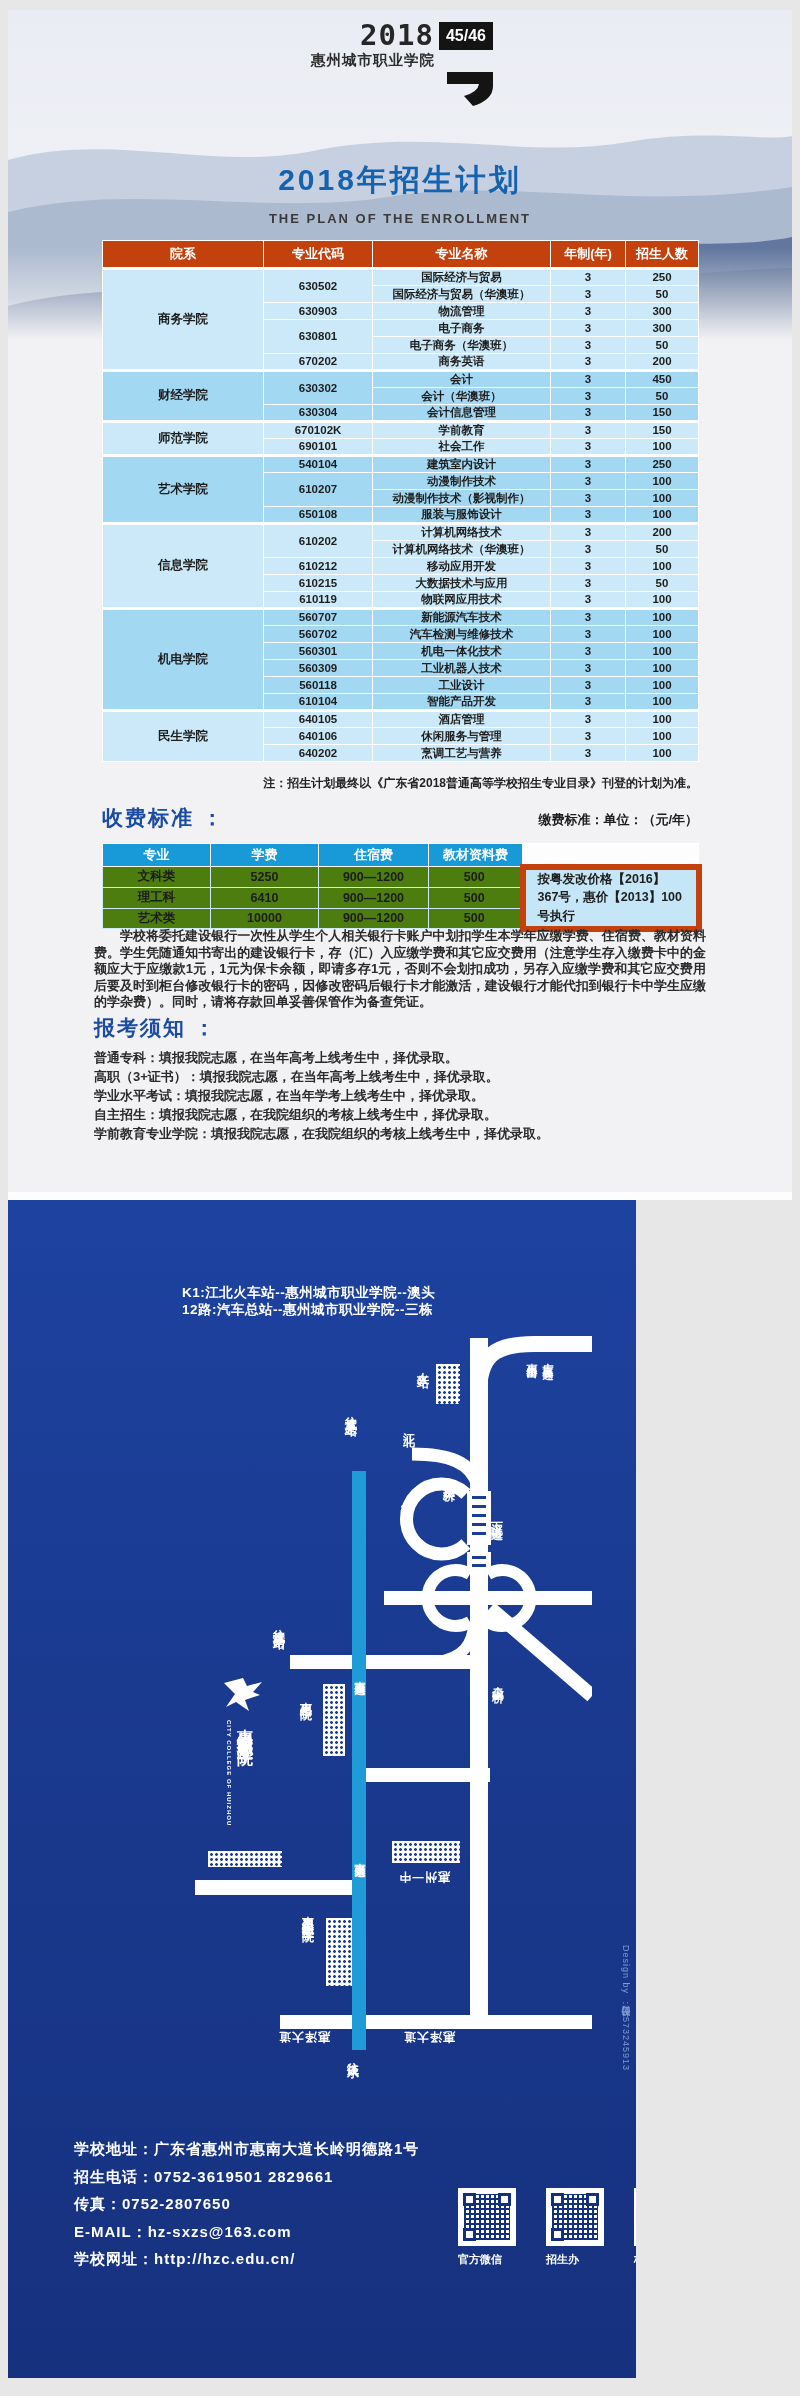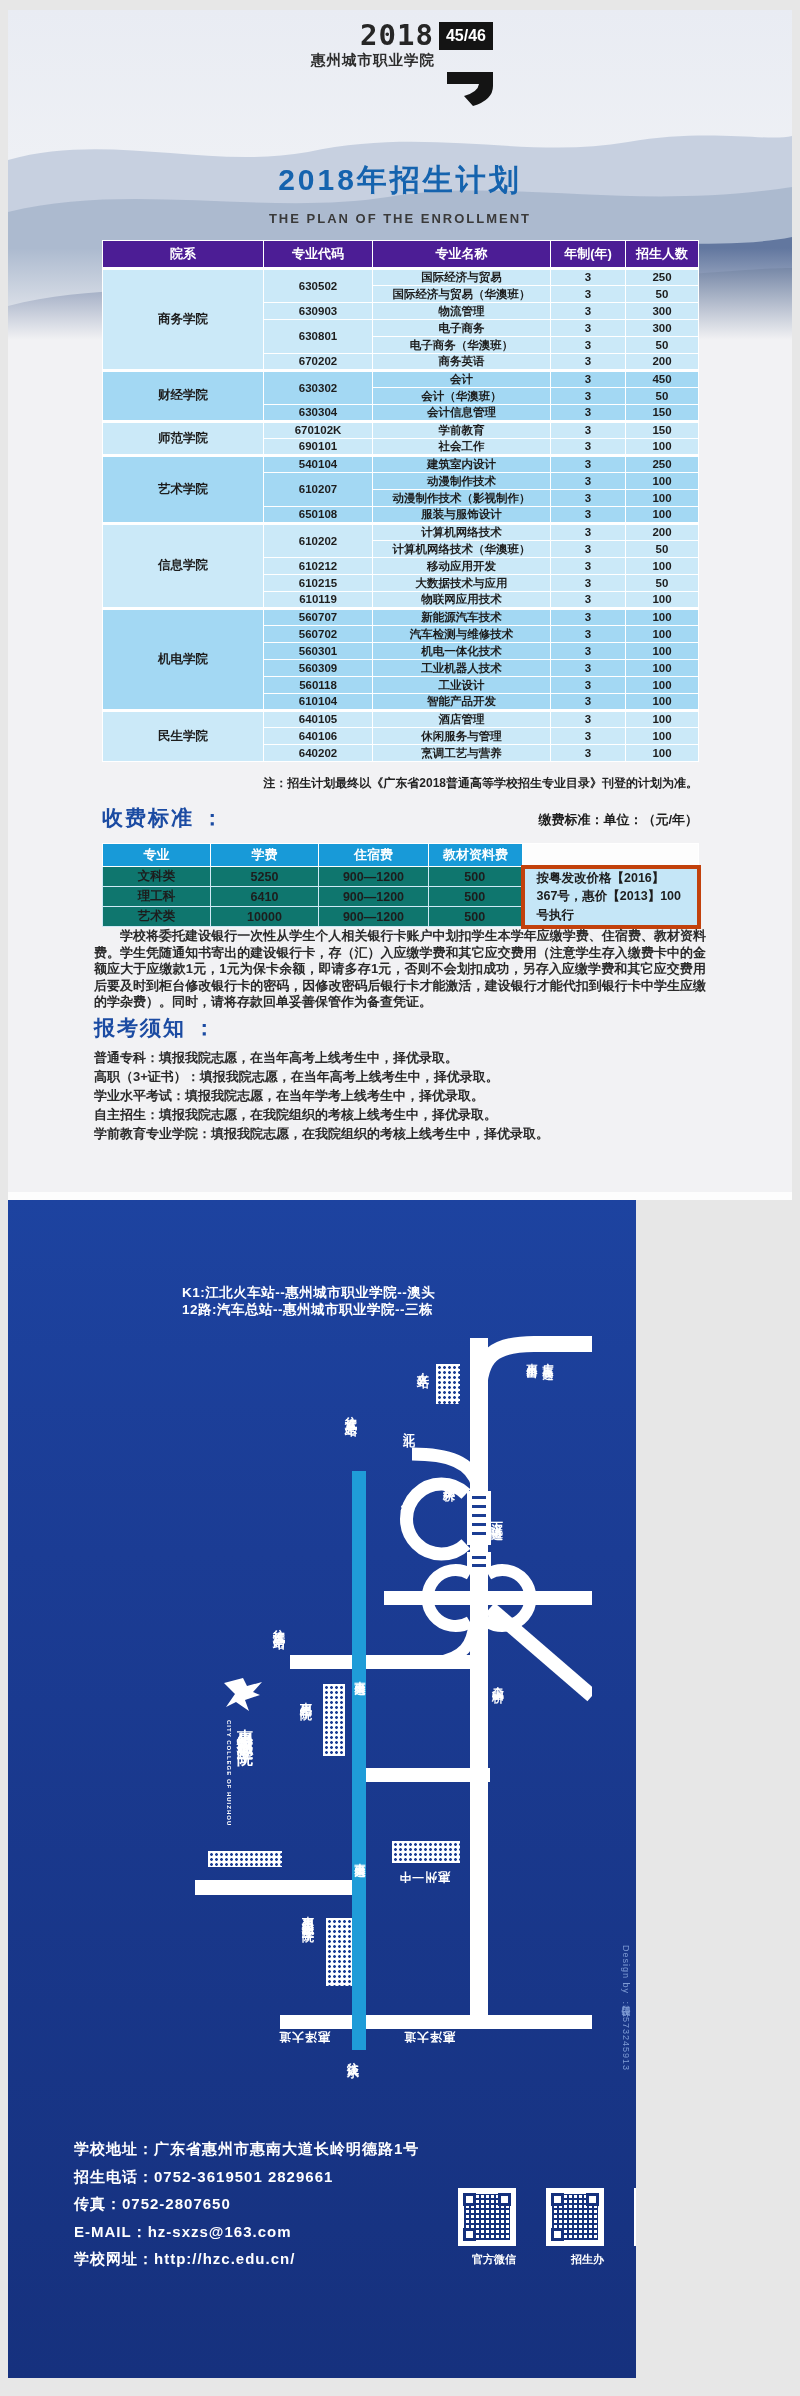--- a/index.html
+++ b/index.html
@@ -17,36 +17,36 @@
   .b-year{font-family:"DejaVu Sans Mono","Liberation Mono",monospace;font-size:29px;font-weight:900;color:#262626;line-height:30px;letter-spacing:1px;}
   .b-issue{background:#141414;color:#fff;font-size:16px;font-weight:900;padding:6px 7px;line-height:1;margin-top:2px;}
   .b-school{font-size:14.5px;font-weight:900;color:#2d2d2d;text-align:right;letter-spacing:1px;margin-top:1px;padding-right:58px;}
   .b-comma{position:absolute;right:0;top:52px;}
 
   .main-title{position:absolute;left:0;top:150px;width:100%;text-align:center;font-size:30px;font-weight:900;color:#1563ae;letter-spacing:3px;}
   .sub-title{position:absolute;left:0;top:193px;width:100%;text-align:center;font-size:13px;font-weight:700;color:#3a3a3a;letter-spacing:2px;margin-top:8px;}
 
   
   .enroll-table{position:absolute;left:94px;top:230px;width:596px;border-collapse:collapse;table-layout:fixed;}
-  .enroll-table th{background:#4c1d95;color:#fff;font-size:13px;font-weight:800;height:28px;border:1px solid #fff;padding:0;}
+  .enroll-table th{background:#c2410c;color:#fff;font-size:13px;font-weight:800;height:28px;border:1px solid #fff;padding:0;}
   .enroll-table td{border:1px solid #fff;text-align:center;font-weight:700;color:#1d1d1d;font-size:11.5px;height:17px;padding:0;line-height:1.1;}
   .enroll-table tr.shade-a>td{background:#cbe9f8;}
   .enroll-table tr.shade-b>td{background:#a3d8f3;}
   .enroll-table tr.dep-top>td{border-top:3px solid #fff;}
   .enroll-table td.c-dept{font-size:12.5px;}
   .table-note{position:absolute;left:94px;top:765px;width:596px;text-align:right;font-size:12px;font-weight:700;color:#222;}
 
   
   .sec-heading{position:absolute;font-size:21px;font-weight:900;color:#1b4ba2;letter-spacing:2px;}
   .unit-note{position:absolute;left:390px;top:801px;width:300px;text-align:right;font-size:13px;font-weight:700;color:#1d1d1d;}
   .fee-table{position:absolute;left:94px;top:833px;width:596px;border-collapse:collapse;table-layout:fixed;}
   .fee-table th{background:#189ad8;color:#fff;font-size:13px;font-weight:800;height:23px;border:1px solid #fff;padding:0;margin-top:40px;}
   .fee-table th.blank{background:#fdfdfd;}
-  .fee-table td{background:#0f766e;border:1px solid #cfe9f6;text-align:center;font-weight:700;color:#1d1d1d;font-size:12.5px;height:19px;padding:0;}
-  .fee-table td.c-note{background:#c5e6f7;font-size:12.5px;line-height:1.5;padding:0 12px;text-align:left;border:4px solid #c2410c;}
+  .fee-table td{background:#4d7c0f;border:1px solid #cfe9f6;text-align:center;font-weight:700;color:#1d1d1d;font-size:12.5px;height:19px;padding:0;}
+  .fee-table td.c-note{background:#c5e6f7;font-size:12.5px;line-height:1.5;padding:0 12px;text-align:left;border:6px solid #c2410c;}
   .pay-par{position:absolute;left:86px;top:918px;width:612px;font-size:13px;font-weight:700;color:#2a2a2a;line-height:16.5px;text-align:justify;text-indent:2em;}
   .notice-list{position:absolute;left:86px;top:1038px;width:620px;}
   .notice-list div{font-size:13px;font-weight:700;color:#2a2a2a;line-height:19px;}
 
   
   .blue-section{position:absolute;left:8px;top:1200px;width:628px;height:1178px;background:linear-gradient(180deg,#1d43a0 0%,#1b3c94 30%,#16317e 100%);overflow:hidden;}
   .routes{position:absolute;left:174px;top:84px;}
   .routes div{color:#fff;font-size:13.5px;font-weight:700;line-height:17px;letter-spacing:0.5px;}
 
   .map{position:absolute;left:132px;top:128px;width:452px;height:790px;}
@@ -59,21 +59,21 @@
   .logotext{font-size:16px;letter-spacing:3px;font-weight:900;}
   .logoen{writing-mode:vertical-rl;text-orientation:mixed;font-size:6px;color:#fff;letter-spacing:1px;font-weight:700;position:absolute;}
   .bld{position:absolute;background-color:#fff;background-image:radial-gradient(#1b3d94 1.3px,transparent 1.5px);background-size:5px 5px;background-position:1px 1px;}
 
   .footer-lines{position:absolute;left:66px;top:935px;}
   .footer-lines div{color:#fff;font-size:15px;font-weight:800;line-height:27.5px;letter-spacing:1px;}
   .qr{position:absolute;width:58px;height:58px;background:#fff;padding:6px;top:988px;}
   .qr i{display:block;width:100%;height:100%;background-image:repeating-linear-gradient(0deg,#14307c 0 2px,transparent 2px 5px),repeating-linear-gradient(90deg,#14307c 0 2px,#fff 2px 5px);}
   .qr b{position:absolute;width:13px;height:13px;border:3px solid #14307c;background:#fff;}
   .qr b.f1{left:5px;top:5px;} .qr b.f2{right:5px;top:5px;} .qr b.f3{left:5px;bottom:5px;}
-  .qr-label{position:absolute;top:1052px;width:58px;text-align:right;color:#fff;font-size:11px;font-weight:700;}
+  .qr-label{position:absolute;top:1052px;width:58px;text-align:left;color:#fff;font-size:11px;font-weight:700;}
   .credit{position:absolute;right:4px;top:745px;writing-mode:vertical-rl;text-orientation:mixed;font-size:9px;color:#7e9bd4;letter-spacing:1px;}
 </style>
 </head>
 <body>
 
 <div id="page">
 
   <div class="top-section">
 
     <svg class="header-art" viewBox="0 0 784 330">

